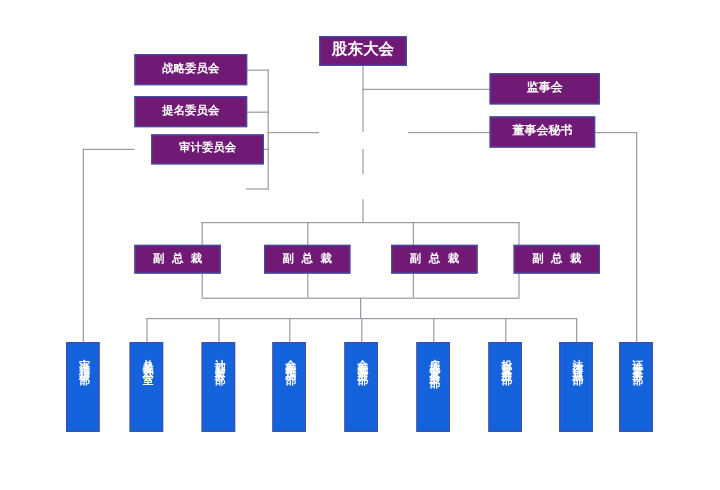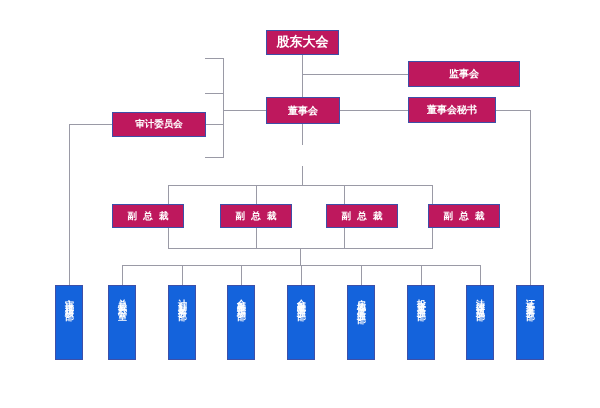--- a/index.html
+++ b/index.html
@@ -11,21 +11,21 @@
   #chart{position:relative;width:600px;height:408px;background:#fff;}
 
   
   .ln{position:absolute;background:#9a9aa6;}
   .lh{height:1px;}
   .lv{width:1px;}
 
   
   .node{
     position:absolute;
-    background:#be185d;
+    background:#701a75;
     border:1px solid #3d4fa8;
     color:#ffffff;
     display:flex;align-items:center;justify-content:center;
     text-align:center;
     box-sizing:border-box;
     line-height:1.15;
   }
   .n-top{font-size:13px;font-weight:700;}
   .n-mid{font-size:10px;font-weight:700;}
   .n-wide{font-size:9.5px;font-weight:700;}
@@ -100,34 +100,37 @@
   <div class="ln lv" style="left:241px;top:265px;height:20px;"></div>
   <div class="ln lv" style="left:301px;top:265px;height:20px;"></div>
   <div class="ln lv" style="left:361px;top:265px;height:20px;"></div>
   <div class="ln lv" style="left:421px;top:265px;height:20px;"></div>
   <div class="ln lv" style="left:480px;top:265px;height:20px;"></div>
 
   <div class="node n-top" style="left:266px;top:30px;width:73px;height:25px;">
     <span>股东大会</span>
   </div>
 
-  <div class="node n-mid" style="left:408px;top:61px;width:112px;height:26px;">
+  <div class="node n-mid" style="left:408px;top:61px;width:92px;height:26px;">
     <span>监事会</span>
   </div>
 
-  <div class="node n-mid" style="left:266px;top:97px;width:74px;height:27px;">
-    <span>董事会</span>
-  </div>
 
   <div class="node n-mid" style="left:408px;top:97px;width:88px;height:26px;">
     <span>董事会秘书</span>
   </div>
 
 
-  <div class="node n-wide" style="left:112px;top:112px;width:94px;height:25px;">
+  <div class="node n-wide" style="left:112px;top:45px;width:94px;height:26px;">
+    <span>战略委员会</span>
+  </div>
+  <div class="node n-wide" style="left:112px;top:80px;width:94px;height:26px;">
+    <span>提名委员会</span>
+  </div>
+  <div class="node n-wide" style="left:126px;top:112px;width:94px;height:25px;font-family:Liberation Mono, monospace;">
     <span>审计委员会</span>
   </div>
 
   <div class="node n-vp" style="left:112px;top:204px;width:72px;height:24px;">
     <span>副 总 裁</span>
   </div>
   <div class="node n-vp" style="left:220px;top:204px;width:72px;height:24px;">
     <span>副 总 裁</span>
   </div>
   <div class="node n-vp" style="left:326px;top:204px;width:72px;height:24px;">

